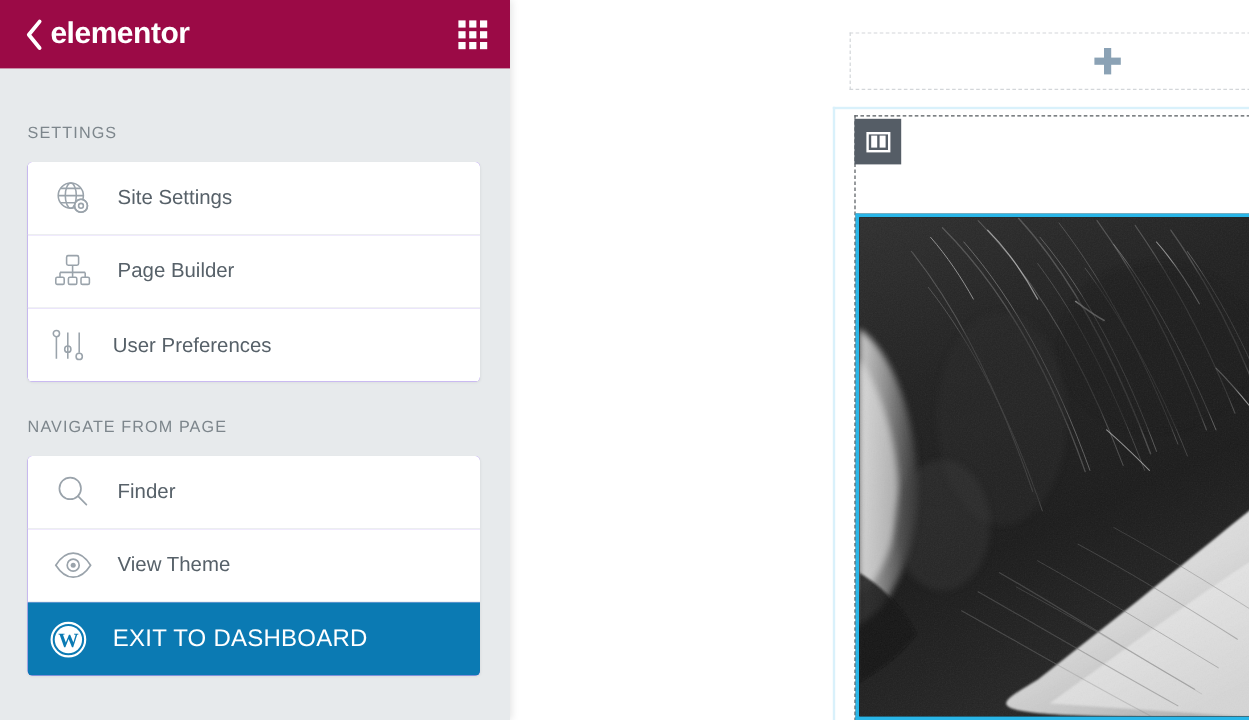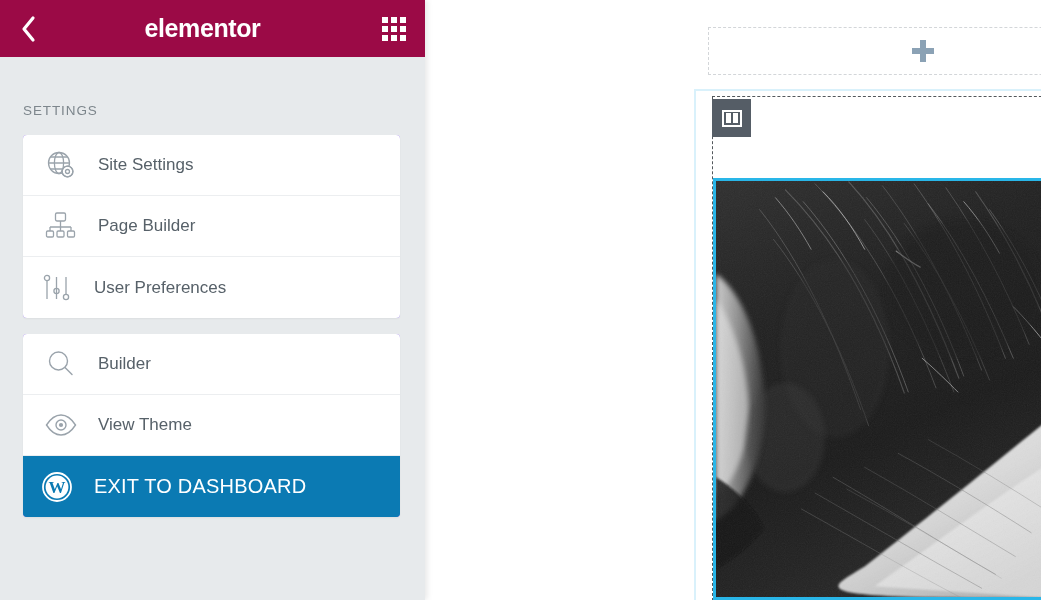--- a/index.html
+++ b/index.html
@@ -26,21 +26,21 @@
     display: flex; align-items: center;
   }
   .hdr-back {
     width: 56px; height: 57px;
     display: flex; align-items: center; justify-content: center;
     cursor: pointer;
   }
   .hdr-back svg { display: block; }
   .hdr-title {
     flex: 1;
-    text-align: center;
+    text-align: left;
     color: #ffffff;
     font-size: 25px;
     font-weight: bold;
     letter-spacing: -0.4px;
     margin-left: -14px;
   }
   .hdr-grid {
     width: 62px; height: 57px;
     display: flex; align-items: center; justify-content: center;
     cursor: pointer;
@@ -266,31 +266,32 @@
             <circle cx="7" cy="7" r="2.6"></circle>
             <circle cx="16.5" cy="20" r="2.6"></circle>
             <circle cx="26" cy="26" r="2.6"></circle>
           </svg>
         </span>
         <span class="txt">User Preferences</span>
       </div>
 
     </div>
 
+    <div class="section-label" id="lbl-navigate">NAVIGATE FROM PAGE</div>
 
     <div class="menu-card">
 
       <div class="menu-row">
         <span class="ico">
           <svg width="34" height="34" viewBox="0 0 34 34" fill="none" stroke="currentColor" stroke-width="1.4">
             <circle cx="14.5" cy="14" r="9"></circle>
             <line x1="21" y1="20.5" x2="28" y2="27.5" stroke-linecap="round"></line>
           </svg>
         </span>
-        <span class="txt">Builder</span>
+        <span class="txt">Finder</span>
       </div>
 
       <div class="menu-row">
         <span class="ico">
           <svg width="34" height="34" viewBox="0 0 34 34" fill="none" stroke="currentColor" stroke-width="1.4">
             <path d="M2.5 17 C7 10 12 7 17 7 C22 7 27 10 31.5 17
                      C27 24 22 27 17 27 C12 27 7 24 2.5 17 Z"></path>
             <circle cx="17" cy="17" r="5"></circle>
             <circle cx="17" cy="17" r="2.1" fill="currentColor" stroke="none"></circle>
           </svg>

